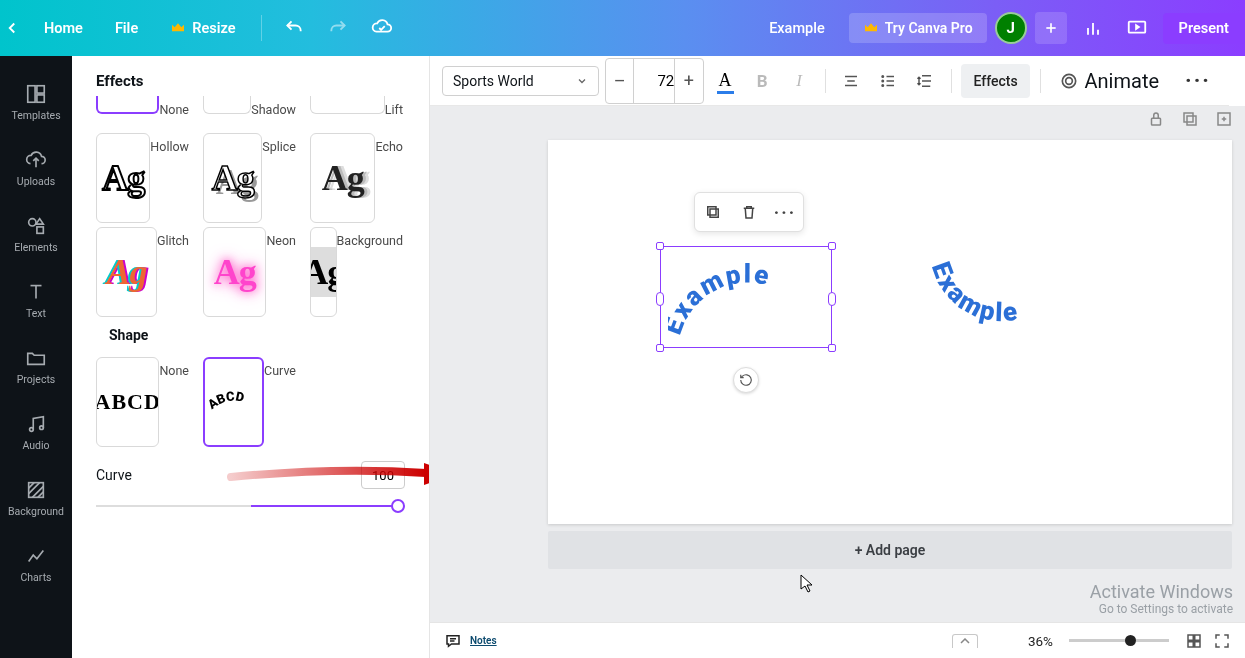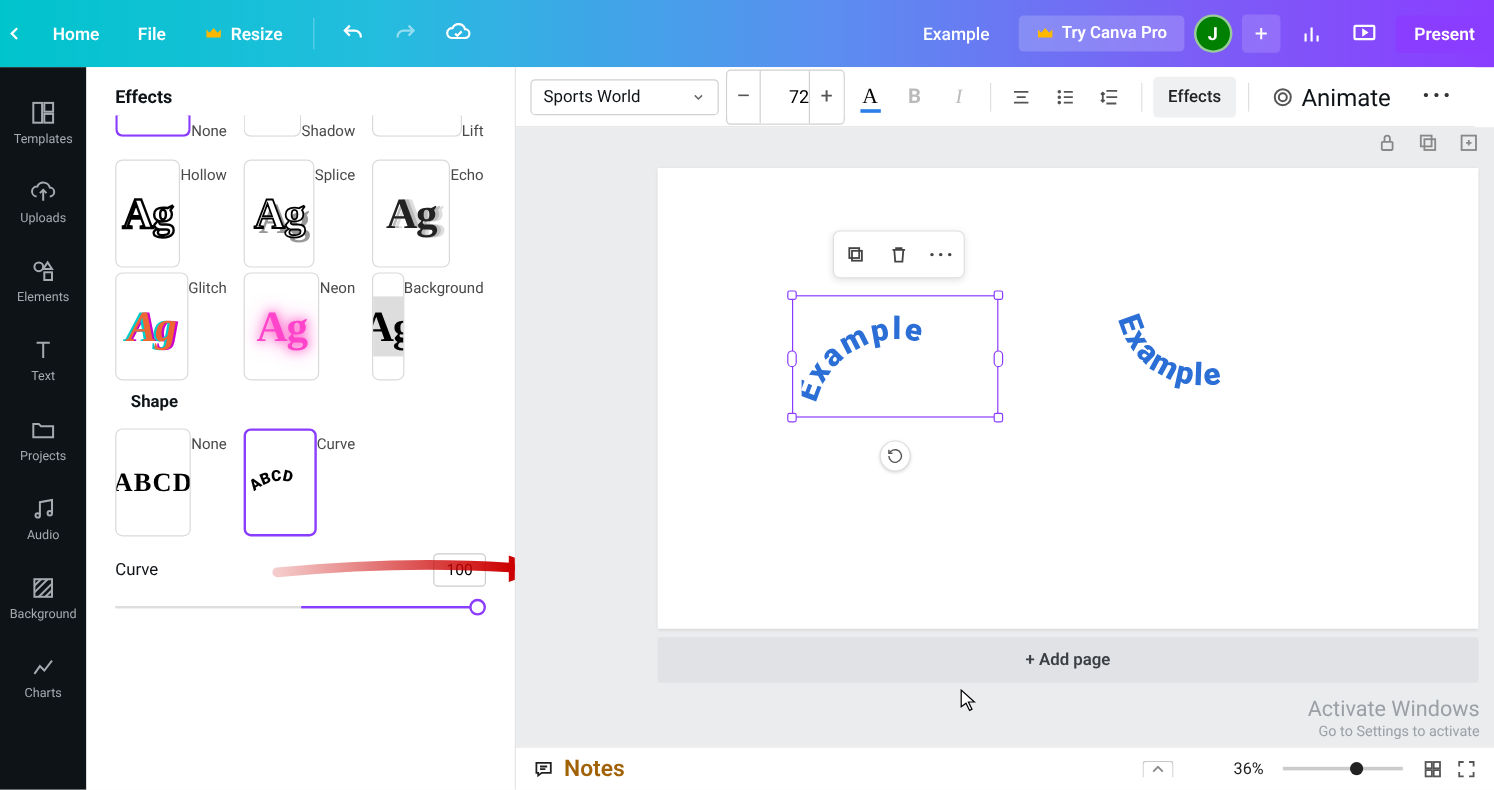--- a/index.html
+++ b/index.html
@@ -81,21 +81,21 @@
 .sel-rot { position:absolute; left:50%; bottom:-46px; transform:translateX(-50%); width:26px; height:26px; background:#fff; border:1px solid #ddd; border-radius:50%; box-shadow:0 1px 3px rgba(0,0,0,0.15); display:flex; align-items:center; justify-content:center; }
 .curved-text { position:absolute; font-family: Georgia, serif; font-weight:900; color:#2b6fd6; }
 .add-page { position:absolute; top:425px; left:118px; width:684px; height:38px; background:#e0e2e5; display:flex; align-items:center; justify-content:center; font-size:14px; font-weight:600; color:#3b3f44; cursor:pointer; border-radius:2px; }
 .watermark { position:absolute; right:12px; bottom:6px; text-align:right; color:#9aa0a6; }
 .watermark .t1 { font-size:18px; }
 .watermark .t2 { font-size:12px; }
 .cursor { position:absolute; top:468px; left:370px; }
 
 
 .bottombar { position:absolute; left:430px; right:0; bottom:0; height:36px; border-top:1px solid #e5e5e5; background:#fff; display:flex; align-items:center; padding:0 14px; gap:10px; }
-.notes { display:flex; align-items:center; gap:8px; font-size:19px; font-weight:600; color:#a16207; cursor:pointer; }
+.notes { display:flex; align-items:center; gap:8px; font-size:10px; font-weight:600; color:#0c4a6e; cursor:pointer;text-decoration:underline; }
 .bottombar .bspacer { flex:1; }
 .page-up { width:26px; height:14px; border:1px solid #c8c8c8; border-radius:3px 3px 0 0; border-bottom:none; display:flex; align-items:center; justify-content:center; cursor:pointer; }
 .zoom { font-size:13.5px; color:#222; }
 .zoom-slider { width:100px; height:3px; background:#ccc; position:relative; margin:0 6px; }
 .zoom-slider .zk { position:absolute; top:-4px; left:56px; width:11px; height:11px; border-radius:50%; background:#222; }
 .grid-icon { width:18px; height:18px; cursor:pointer; color:#555; }
 
 
 svg { display:block; }
 </style>

